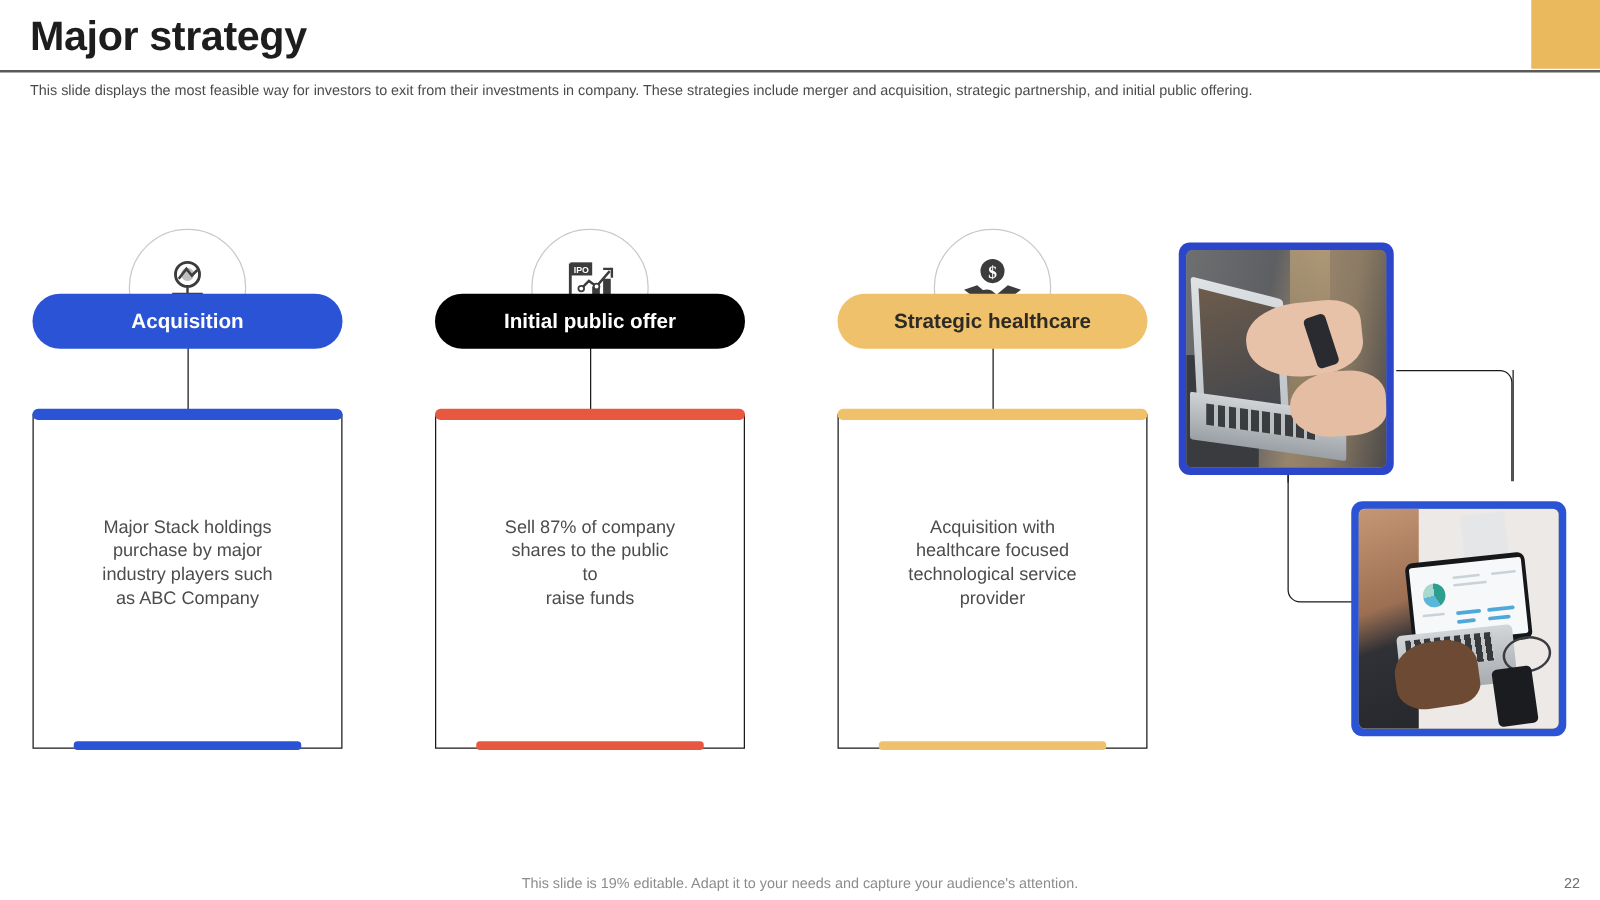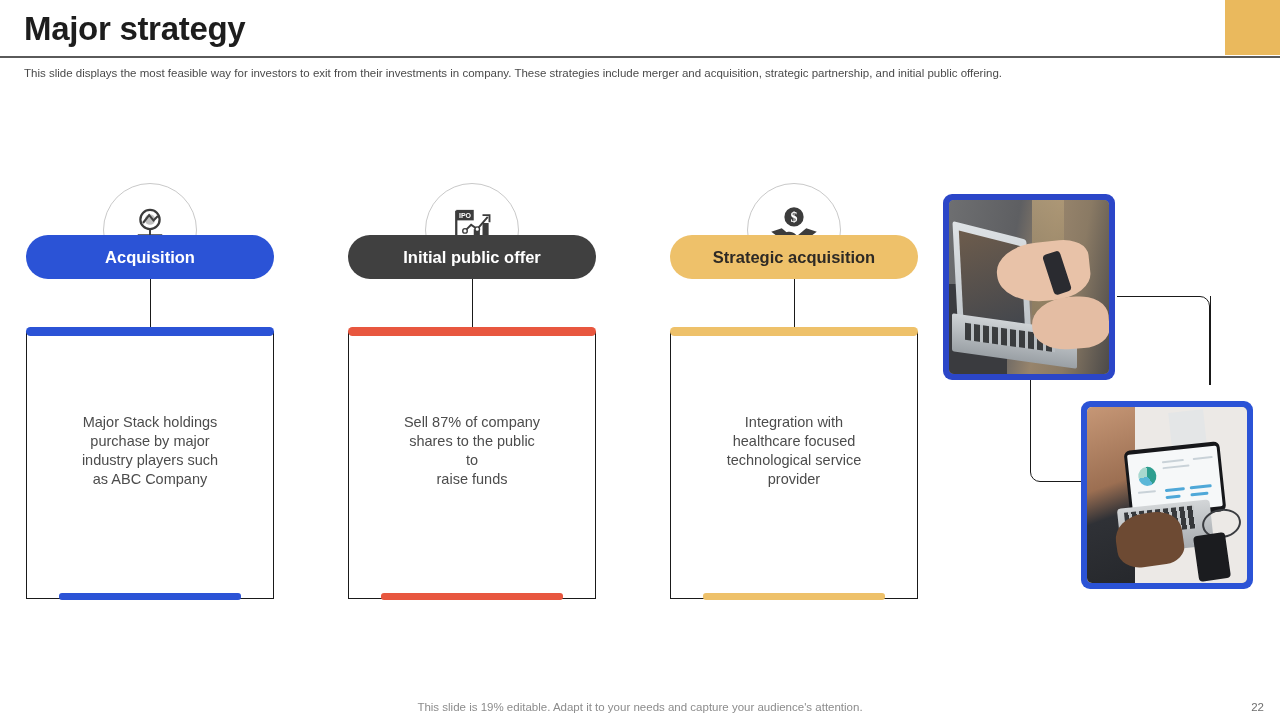--- a/index.html
+++ b/index.html
@@ -177,21 +177,21 @@
     <rect x="24" y="38" width="7" height="16" fill="#3c3c3c"></rect>
     <rect x="34" y="31" width="7" height="23" fill="#3c3c3c"></rect>
     <rect x="44" y="24" width="7" height="30" fill="#3c3c3c"></rect>
     <path d="M24 33 L31 26 L38 31 L50 17" fill="none" stroke="#3c3c3c" stroke-width="2.2"></path>
     <circle cx="24" cy="33" r="2.6" fill="#ffffff" stroke="#3c3c3c" stroke-width="1.6"></circle>
     <circle cx="38" cy="31" r="2.6" fill="#ffffff" stroke="#3c3c3c" stroke-width="1.6"></circle>
     <path d="M44 15 L52 15 L52 23" fill="none" stroke="#3c3c3c" stroke-width="2.2"></path>
   </svg>
 </div>
 <div class="connector-v" style="left:472px;top:270px;height:62px;"></div>
-<div class="pill" style="left:348px;top:235px;width:248px;background:#404040;color:#ffffff;">
+<div class="pill" style="left:348px;top:235px;width:248px;background:#000000;color:#ffffff;">
   <span>Initial public offer</span>
 </div>
 <div class="card-toptab" style="left:348px;top:327px;width:248px;background:#e8573f;"></div>
 <div class="card" style="left:348px;top:331px;width:248px;height:268px;"></div>
 <div class="card-text" style="left:358px;width:228px;top:413px;">Sell 87% of company
 shares to the public
 to
 raise funds</div>
 <div class="card-bottombar" style="left:381px;top:593px;width:182px;background:#e8573f;"></div>
 
@@ -200,25 +200,25 @@
     <circle cx="32" cy="17" r="11" fill="#3c3c3c"></circle>
     <text x="32" y="23" font-size="16" font-family="Liberation Serif, serif" fill="#ffffff" text-anchor="middle" font-weight="bold">$</text>
     <path d="M6 34 L18 30 L30 40 L24 46 L14 40 Z" fill="#3c3c3c"></path>
     <path d="M58 34 L46 30 L34 40 L40 46 L50 40 Z" fill="#3c3c3c"></path>
     <path d="M20 36 C25 33 30 33 34 37 L42 44 C44 46 42 50 39 49 L26 50 C21 50 18 46 19 42 Z" fill="#3c3c3c"></path>
     <path d="M22 44 L32 49 M24 40 L35 45" stroke="#ffffff" stroke-width="1.4"></path>
   </svg>
 </div>
 <div class="connector-v" style="left:794px;top:270px;height:62px;"></div>
 <div class="pill" style="left:670px;top:235px;width:248px;background:#eec16a;color:#2e2a25;">
-  <span>Strategic acquisition</span>
+  <span>Strategic healthcare</span>
 </div>
 <div class="card-toptab" style="left:670px;top:327px;width:248px;background:#eec16a;"></div>
 <div class="card" style="left:670px;top:331px;width:248px;height:268px;"></div>
-<div class="card-text" style="left:680px;width:228px;top:413px;">Integration  with
+<div class="card-text" style="left:680px;width:228px;top:413px;">Acquisition  with
 healthcare focused
 technological service
 provider</div>
 <div class="card-bottombar" style="left:703px;top:593px;width:182px;background:#eec16a;"></div>
 
 <div class="connector-path" style="left:1030px;top:296px;width:180px;height:186px;border-radius:10px;border-top:1px solid #1a1a1a;border-right:1px solid #1a1a1a;border-bottom:1px solid #1a1a1a;border-left:1px solid #1a1a1a;"></div>
 <div style="position:absolute;left:1031px;top:290px;width:86px;height:12px;background:#ffffff;z-index:2;"></div>
 <div style="position:absolute;left:1200px;top:385px;width:18px;height:100px;background:#ffffff;z-index:2;"></div>
 <div class="connector-v" style="left:1030px;top:372px;height:14px;"></div>
 <div class="connector-v" style="left:1210px;top:296px;height:110px;"></div>

